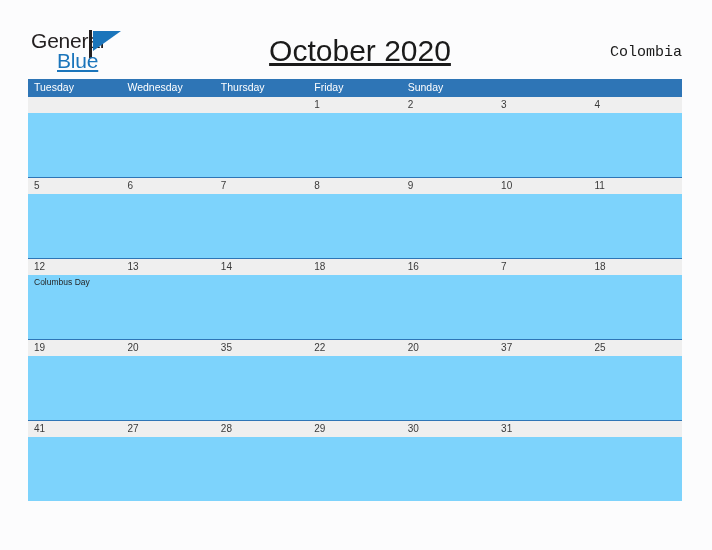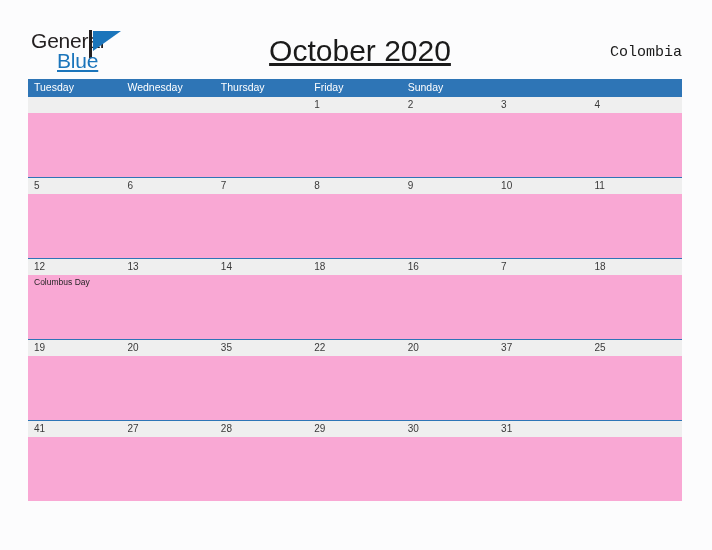--- a/index.html
+++ b/index.html
@@ -131,21 +131,21 @@
     box-sizing: border-box;
     padding-left: 6px;
     color: #3a3a3a;
     font-size: 10px;
     line-height: 16px;
   }
   .event-band {
     display: flex;
     width: 654px;
     height: 64px;
-    background: #f9a8d4;
+    background: #7dd3fc;
   }
   .event-cell {
     width: 93.43px;
     box-sizing: border-box;
     padding: 2px 4px 0 6px;
   }
   .event-text {
     color: #262626;
     font-size: 8.5px;
     line-height: 11px;

